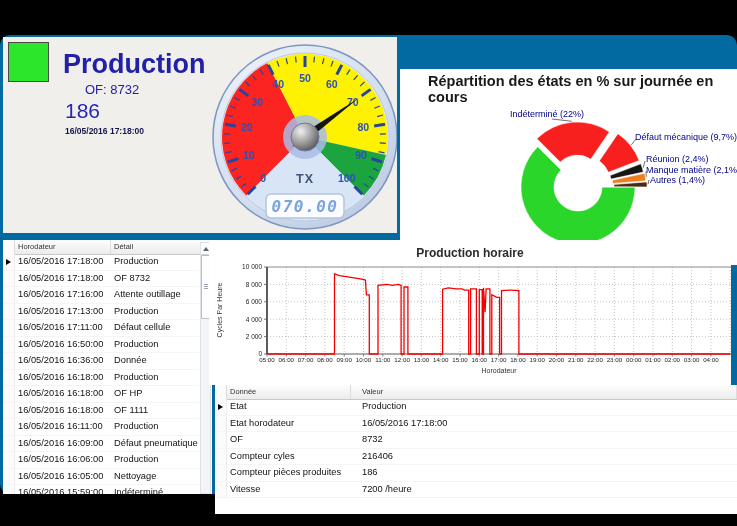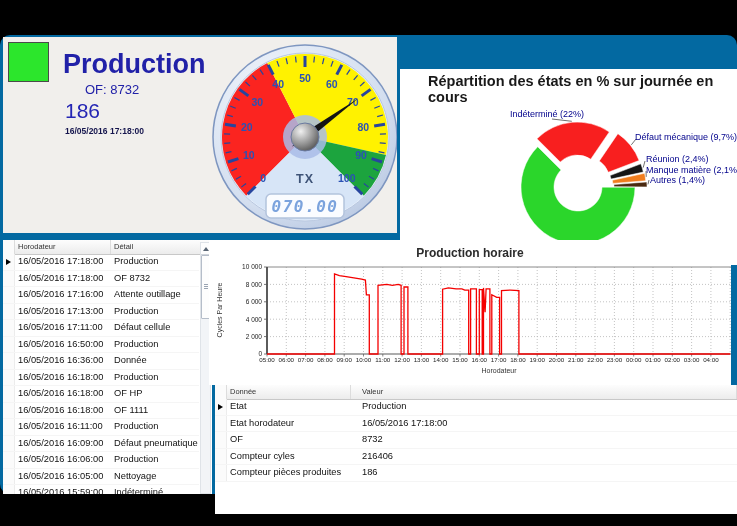--- a/index.html
+++ b/index.html
@@ -384,15 +384,20 @@
         <div class="grow">
           <div class="gcell selcell"></div>
           <div class="gcell c-key">Compteur cyles</div>
           <div class="gcell c-val">216406</div>
         </div>
         <div class="grow">
           <div class="gcell selcell"></div>
           <div class="gcell c-key">Compteur pièces produites</div>
           <div class="gcell c-val">186</div>
         </div>
+        <div class="grow">
+          <div class="gcell selcell"></div>
+          <div class="gcell c-key">Vitesse</div>
+          <div class="gcell c-val">7200 /heure</div>
+        </div>
       </div>
   </div>
 </div>
 
 </body></html>

